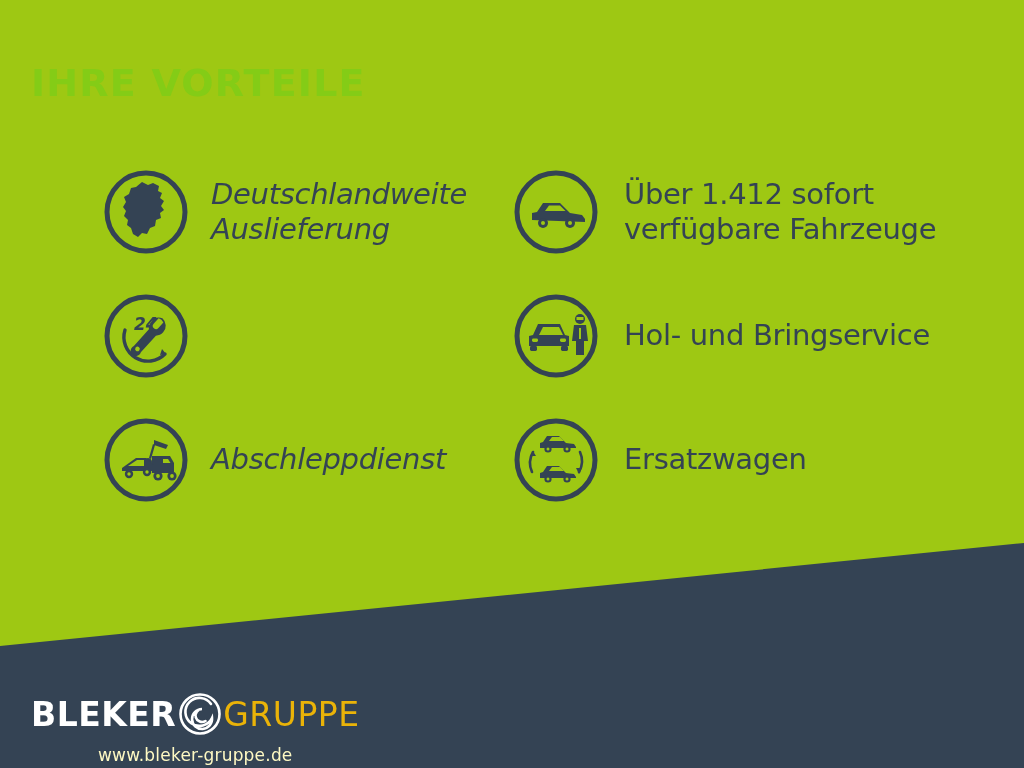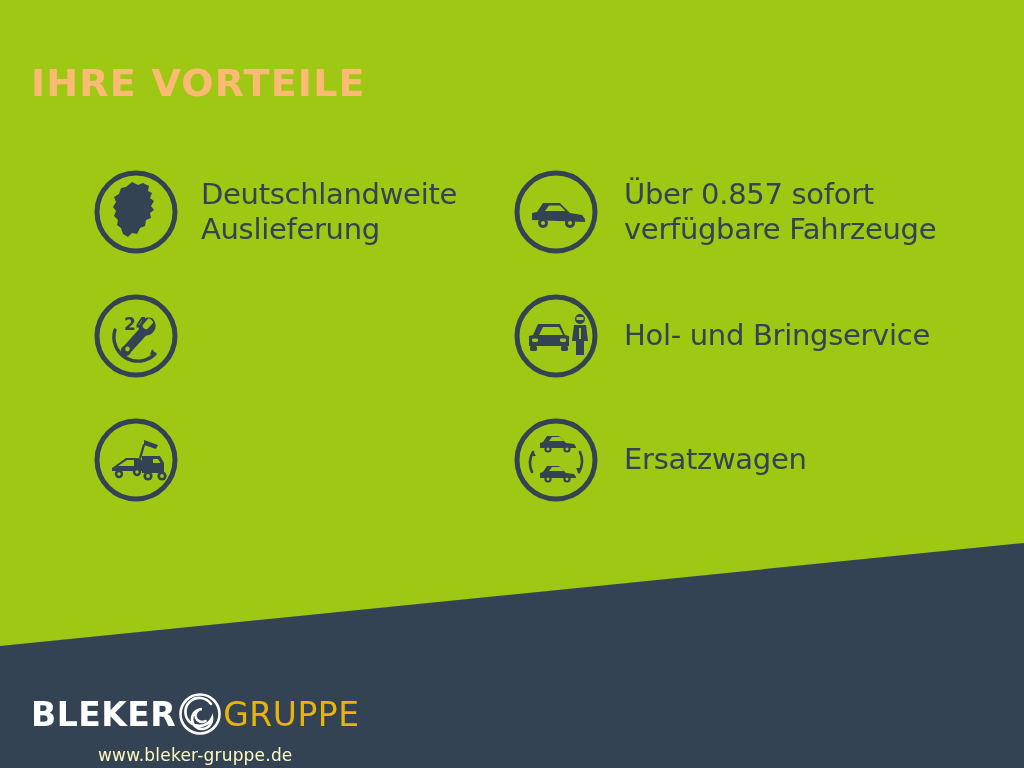--- a/index.html
+++ b/index.html
@@ -28,36 +28,36 @@
     -webkit-clip-path: polygon(0 0, 1024px 0, 1024px 543px, 0 646px);
     clip-path: polygon(0 0, 1024px 0, 1024px 543px, 0 646px);
   }
   #page-title {
     position: absolute;
     left: 31px;
     top: 64px;
     font-size: 38px;
     font-weight: bold;
     letter-spacing: 1.2px;
-    color: #fdba74;
+    color: #84cc16;
     line-height: 1;
     font-family: "DejaVu Sans", "Liberation Sans", sans-serif;
   }
   
   #benefits {
     position: absolute;
     left: 0;
     top: 150px;
     width: 1024px;
   }
   .column {
     position: absolute;
     top: 0;
   }
-  #column-left { left: 92px; width: 400px; }
+  #column-left { left: 102px; width: 400px; font-style: italic; }
   #column-right { left: 512px; width: 440px; }
 
   .benefit-item {
     position: relative;
     display: flex;
     align-items: center;
     height: 124px;
   }
   .benefit-icon {
     flex: 0 0 auto;
@@ -186,39 +186,40 @@
             <g fill="#9EC813">
               <circle cx="27" cy="58" r="1.7"></circle>
               <circle cx="45" cy="56" r="1.7"></circle>
               <circle cx="56" cy="60" r="1.9"></circle>
               <circle cx="70" cy="60" r="1.9"></circle>
               <path d="M26 50 l9 -6 7 0 0 6 z"></path>
               <path d="M61 43 l5 0 2.5 4 -7.5 0 z"></path>
             </g>
           </svg>
         </div>
+        <div class="benefit-label">Abschleppdienst</div>
       </div>
 
     </div>
 
     <div class="column" id="column-right">
 
       <div class="benefit-item">
         <div class="benefit-icon">
           <svg viewBox="0 0 88 88" xmlns="http://www.w3.org/2000/svg">
             <circle cx="44" cy="44" r="39" fill="none" stroke="#344354" stroke-width="5"></circle>
             <path fill="#344354" d="M20 52 l0 -7 l5 -1 l6 -9 l17 0 l10 10 l12 2 l3 4 l0 3 z"></path>
             <circle cx="31" cy="55" r="5" fill="#344354"></circle>
             <circle cx="58" cy="55" r="5" fill="#344354"></circle>
             <circle cx="31" cy="55" r="2" fill="#9EC813"></circle>
             <circle cx="58" cy="55" r="2" fill="#9EC813"></circle>
             <path fill="#9EC813" d="M33 43 l4 -5.5 l11 0 l5.5 5.5 z"></path>
           </svg>
         </div>
-        <div class="benefit-label">Über 0.857 sofort
+        <div class="benefit-label">Über 1.412 sofort
 verfügbare Fahrzeuge</div>
       </div>
 
       <div class="benefit-item">
         <div class="benefit-icon">
           <svg viewBox="0 0 88 88" xmlns="http://www.w3.org/2000/svg">
             <circle cx="44" cy="44" r="39" fill="none" stroke="#344354" stroke-width="5"></circle>
             <g fill="#344354">
               <path d="M17 54 l0 -10 l4 -1 l5 -11 l22 0 l5 11 l4 1 l0 10 z"></path>
               <rect x="18" y="54" width="7" height="5" rx="1.4"></rect>

